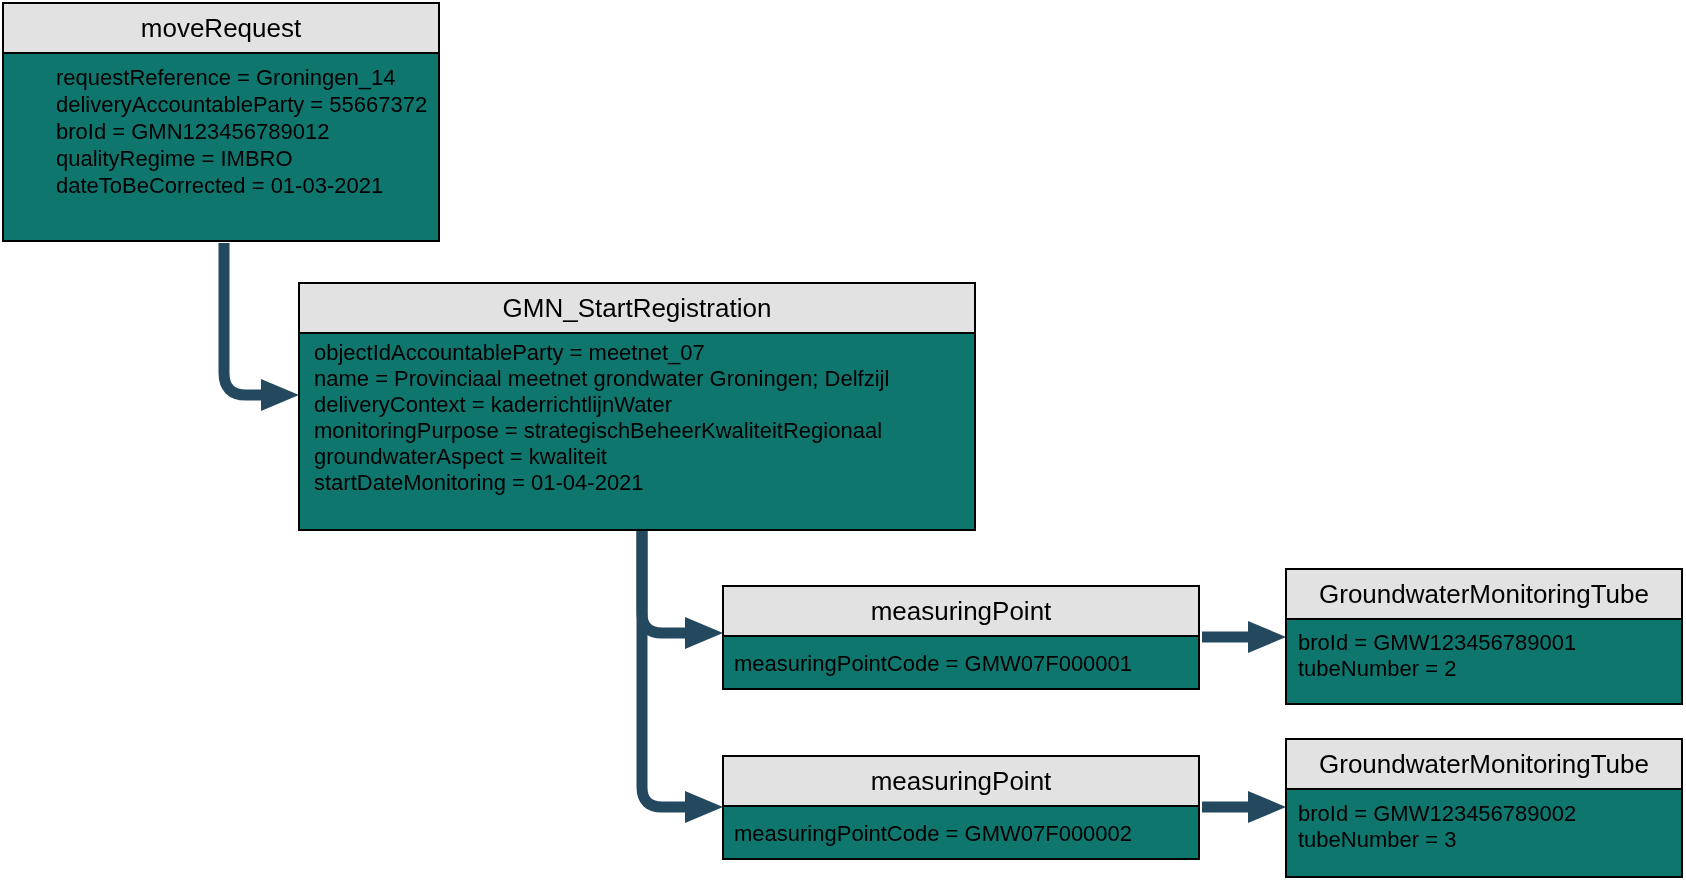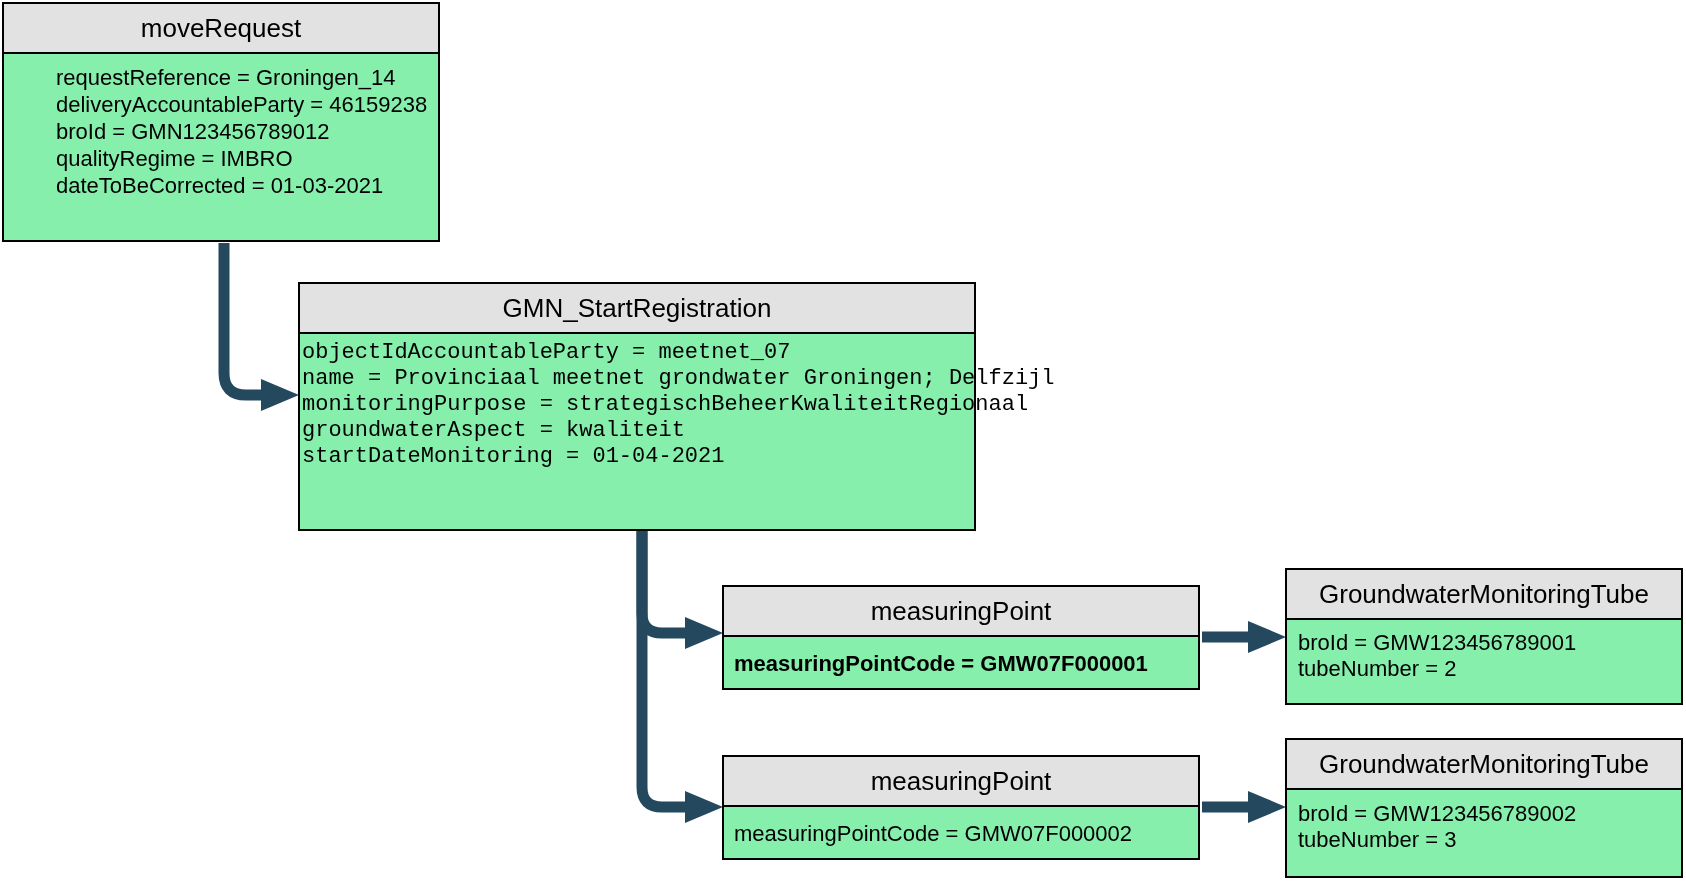--- a/index.html
+++ b/index.html
@@ -17,21 +17,21 @@
     overflow: hidden;
   }
   .edges {
     position: absolute;
     left: 0;
     top: 0;
     pointer-events: none;
   }
   .node {
     position: absolute;
-    background: #86efac;
+    background: #0f766e;
     border: 2px solid #000000;
     box-sizing: border-box;
   }
   .node-title {
     background: #e2e2e2;
     border-bottom: 2px solid #000000;
     display: flex;
     align-items: center;
     justify-content: center;
     font-size: 26px;
@@ -66,41 +66,42 @@
     <polygon points="1248,621 1286,637 1248,653" fill="#24485e"></polygon>
 
     <path d="M 1202 807 L 1248 807" fill="none" stroke-width="11" stroke="#24485e"></path>
     <polygon points="1248,791 1286,807 1248,823" fill="#24485e"></polygon>
   </svg>
 
   <div class="node" style="left:2px; top:2px; width:438px; height:240px;">
     <div class="node-title" style="height:48px;">moveRequest</div>
     <div class="node-body" style="padding:10px 6px 0 10px;margin-left:42px;">
       <div class="attr">requestReference = Groningen_14</div>
-      <div class="attr">deliveryAccountableParty = 46159238</div>
+      <div class="attr">deliveryAccountableParty = 55667372</div>
       <div class="attr">broId = GMN123456789012</div>
       <div class="attr">qualityRegime = IMBRO</div>
       <div class="attr">dateToBeCorrected = 01-03-2021</div>
     </div>
   </div>
 
   <div class="node" style="left:298px; top:282px; width:678px; height:249px;">
     <div class="node-title" style="height:48px;">GMN_StartRegistration</div>
-    <div class="node-body" style="padding:6px 6px 0 2px; line-height:26px;font-family:Liberation Mono, monospace;">
+    <div class="node-body" style="padding:6px 6px 0 14px; line-height:26px;">
       <div class="attr">objectIdAccountableParty = meetnet_07</div>
       <div class="attr">name = Provinciaal meetnet grondwater Groningen; Delfzijl</div>
+      <div class="attr">deliveryContext = kaderrichtlijnWater</div>
       <div class="attr">monitoringPurpose = strategischBeheerKwaliteitRegionaal</div>
       <div class="attr">groundwaterAspect = kwaliteit</div>
       <div class="attr">startDateMonitoring = 01-04-2021</div>
     </div>
   </div>
 
   <div class="node" style="left:722px; top:585px; width:478px; height:105px;">
     <div class="node-title" style="height:48px;">measuringPoint</div>
-    <div class="node-body" style="padding:13px 4px 0 10px;font-weight:bold;">
+    <div class="node-body" style="padding:13px 4px 0 10px;">
       <div class="attr">measuringPointCode = GMW07F000001</div>
     </div>
   </div>
 
   <div class="node" style="left:1285px; top:568px; width:398px; height:137px;">
     <div class="node-title" style="height:48px;">GroundwaterMonitoringTube</div>
     <div class="node-body" style="padding:10px 6px 0 11px; line-height:26px;">
       <div class="attr">broId = GMW123456789001</div>
       <div class="attr">tubeNumber = 2</div>
     </div>

